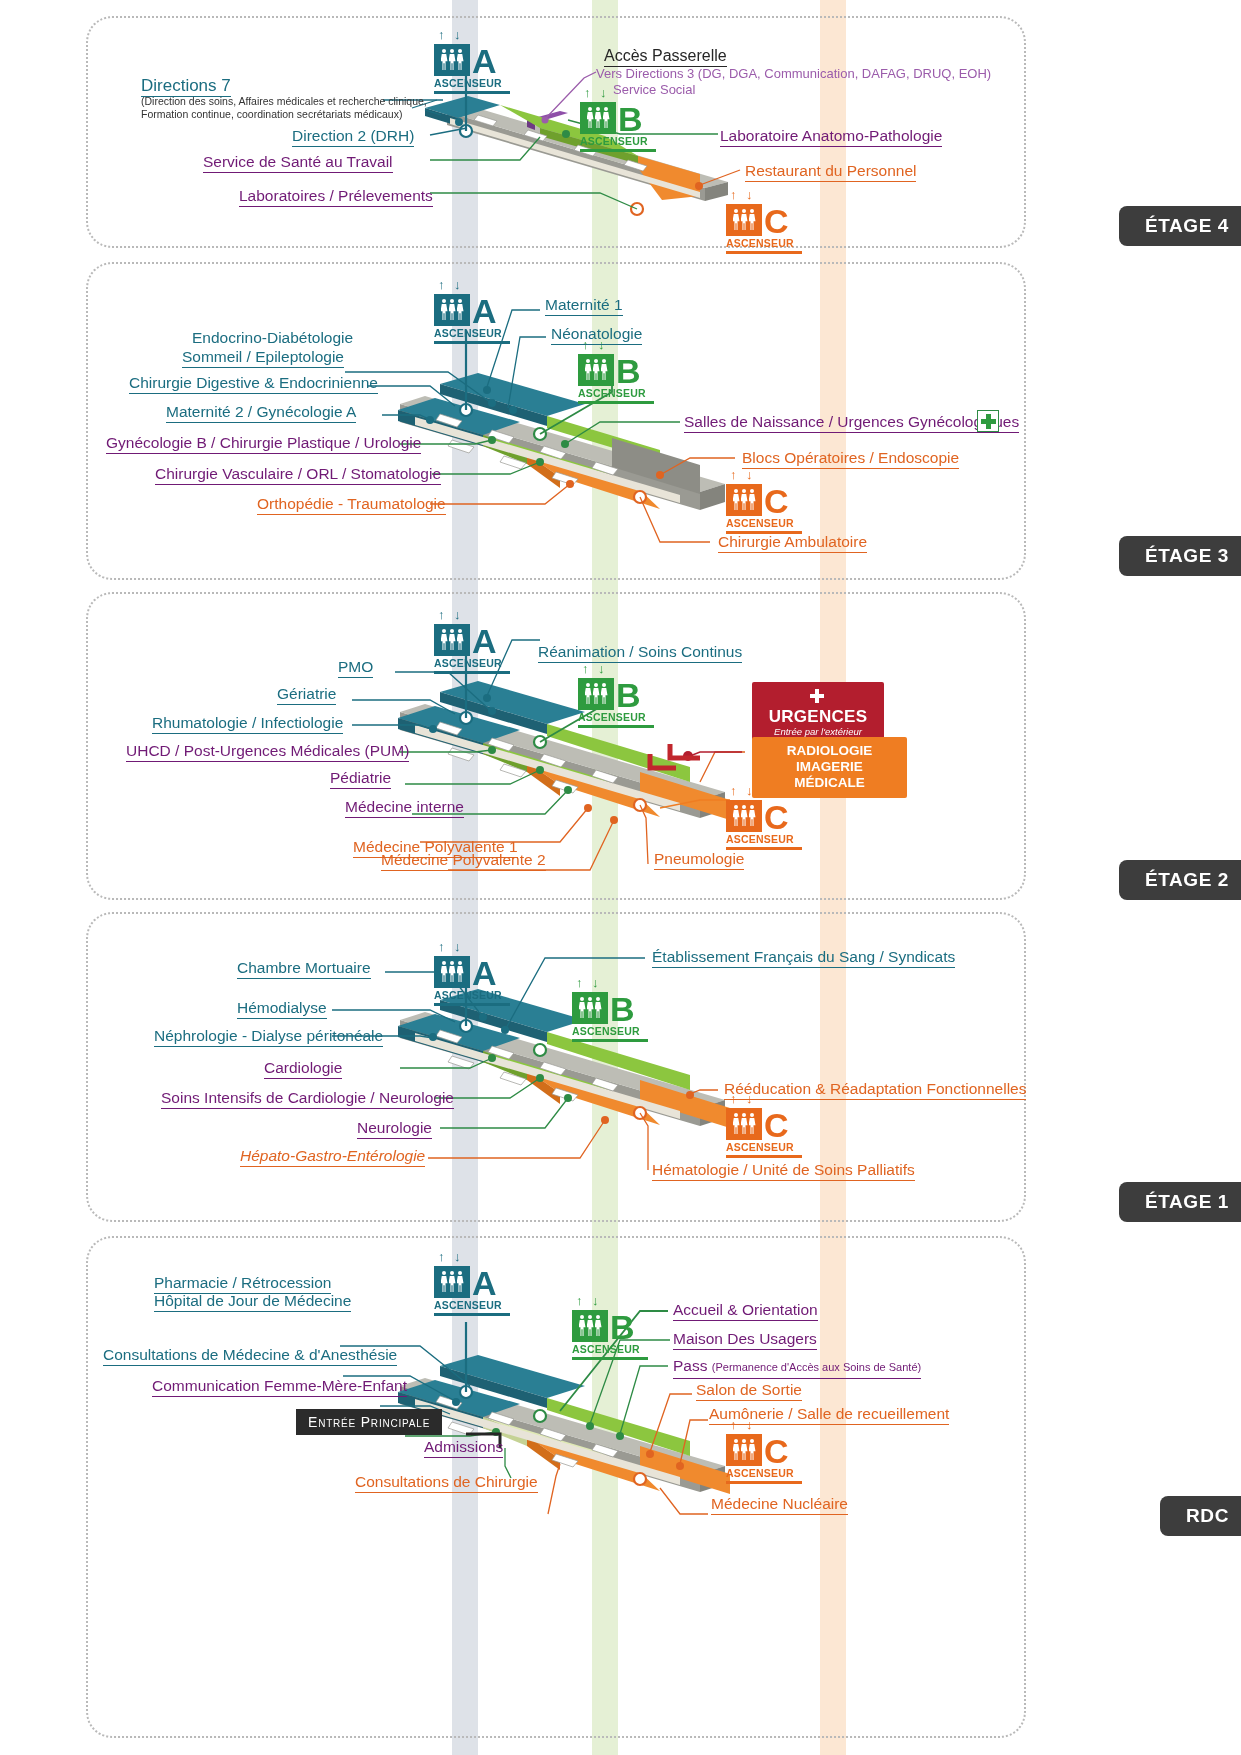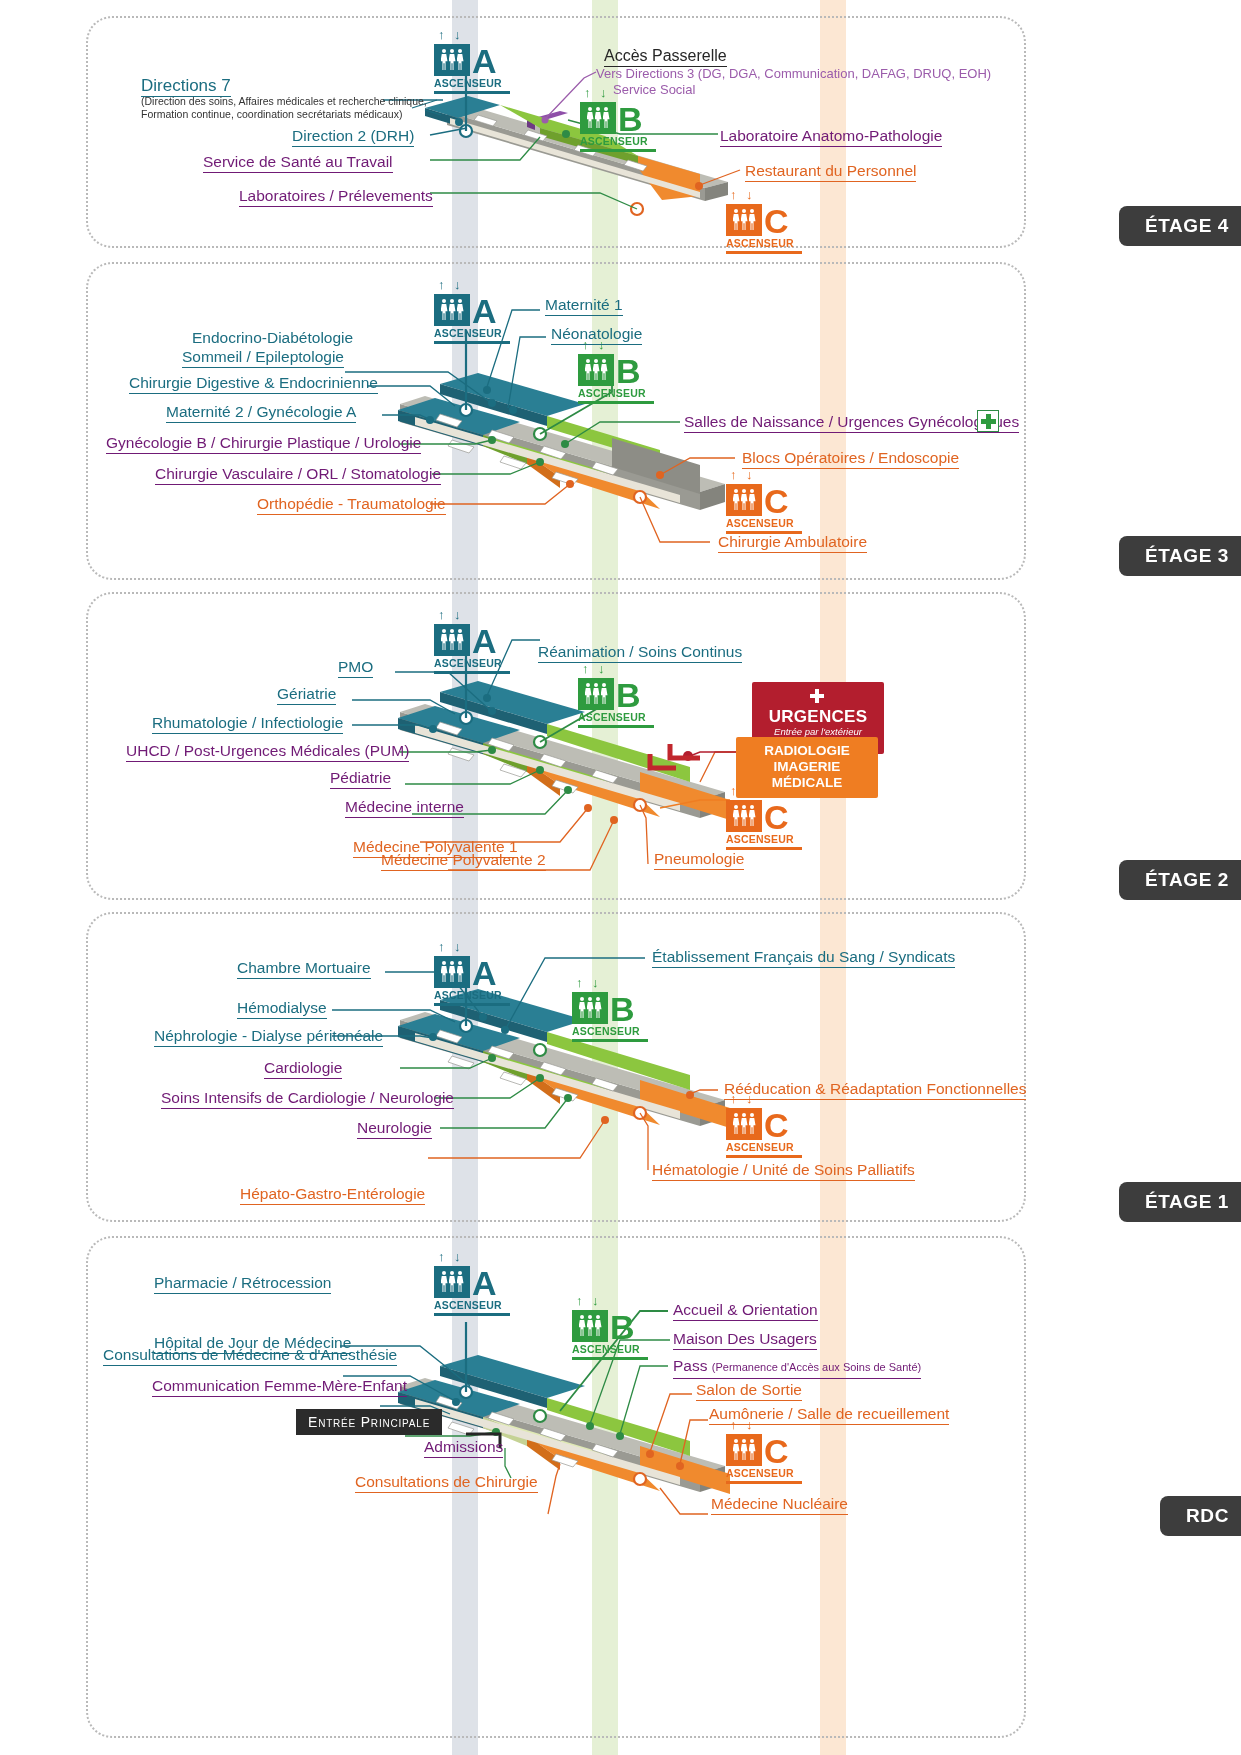--- a/index.html
+++ b/index.html
@@ -529,21 +529,21 @@
   <div class="lbl c-orange r" style="left:381px; top:850px;">Médecine Polyvalente 2</div>
 
   <div class="lbl c-teal" style="left:538px; top:642px;text-align:right;">Réanimation / Soins Continus</div>
   <div class="lbl c-orange" style="left:654px; top:849px;">Pneumologie</div>
 
   <div class="banner banner-urgences" style="left:735px; top:682px; width:132px;">
     <div class="t1"><span style="display:inline-block;width:14px;height:14px;position:relative;vertical-align:-1px;margin-right:3px;"><span style="position:absolute;left:5px;top:0;width:4px;height:14px;background:#fff;"></span><span style="position:absolute;top:5px;left:0;width:14px;height:4px;background:#fff;"></span></span><span>URGENCES</span></div>
     <div class="t2">Entrée par l'extérieur (parking p5)</div>
   </div>
 
-  <div class="banner banner-radio" style="left:719px; top:737px; width:142px;">
+  <div class="banner banner-radio" style="left:735px; top:737px; width:155px;">
     <div class="t1">RADIOLOGIE</div>
     <div class="t1">IMAGERIE MÉDICALE</div>
   </div>
 
   <div class="floor-badge" style="top:860px;">ÉTAGE 2</div>
 
   <div class="floor" id="floor1"></div>
 
   <svg class="leader" style="left:0px; top:912px; width:1241px; height:320px;">
     <polygon points="400,108 700,196 700,214 400,126" fill="#9a9a93"></polygon>
@@ -634,21 +634,21 @@
     <div class="cap">ASCENSEUR</div>
     <div class="bar"></div>
   </div>
 
   <div class="lbl c-teal r" style="left:237px; top:958px;">Chambre Mortuaire</div>
   <div class="lbl c-teal r" style="left:237px; top:998px;">Hémodialyse</div>
   <div class="lbl c-teal r" style="left:154px; top:1026px;">Néphrologie - Dialyse péritonéale</div>
   <div class="lbl c-green r" style="left:264px; top:1058px;">Cardiologie</div>
   <div class="lbl c-green r" style="left:161px; top:1088px;">Soins Intensifs de Cardiologie / Neurologie</div>
   <div class="lbl c-green r" style="left:357px; top:1118px;">Neurologie</div>
-  <div class="lbl c-orange r" style="left:240px; top:1184px;">Hépato-Gastro-Entérologie</div>
+  <div class="lbl c-orange r" style="left:240px; top:1146px;font-style:italic;">Hépato-Gastro-Entérologie</div>
 
   <div class="lbl c-teal" style="left:652px; top:947px;">Établissement Français du Sang / Syndicats</div>
   <div class="lbl c-orange" style="left:724px; top:1079px;">Rééducation &amp; Réadaptation Fonctionnelles</div>
   <div class="lbl c-orange" style="left:652px; top:1160px;">Hématologie / Unité de Soins Palliatifs</div>
 
   <div class="floor-badge" style="top:1182px;">ÉTAGE 1</div>
 
   <div class="floor" id="floor0"></div>
 
   <svg class="leader" style="left:0px; top:1236px; width:1241px; height:510px;">
@@ -737,21 +737,21 @@
           <span class="person"></span>
           <span class="person"></span>
         </div>
       <div class="letter">C</div>
     </div>
     <div class="cap">ASCENSEUR</div>
     <div class="bar"></div>
   </div>
 
   <div class="lbl c-teal r" style="left:154px; top:1273px;">Pharmacie / Rétrocession</div>
-  <div class="lbl c-teal r" style="left:154px; top:1333px;">Hôpital de Jour de Médecine</div>
+  <div class="lbl c-teal r" style="left:154px; top:1291px;">Hôpital de Jour de Médecine</div>
   <div class="lbl c-teal r" style="left:103px; top:1345px;">Consultations de Médecine &amp; d'Anesthésie</div>
   <div class="lbl c-green r" style="left:152px; top:1376px;">Communication Femme-Mère-Enfant</div>
   <div class="lbl c-green r" style="left:424px; top:1437px;">Admissions</div>
   <div class="lbl c-orange r" style="left:355px; top:1472px;">Consultations de Chirurgie</div>
 
   <div class="entree-box" style="left:296px; top:1409px;">Entrée Principale</div>
 
   <div class="lbl c-green" style="left:673px; top:1300px;">Accueil &amp; Orientation</div>
   <div class="lbl c-green" style="left:673px; top:1329px;">Maison Des Usagers</div>
   <div class="lbl c-green" style="left:673px; top:1356px;"><span>Pass</span> <span style="font-size:11px;">(Permanence d'Accès aux Soins de Santé)</span></div>

